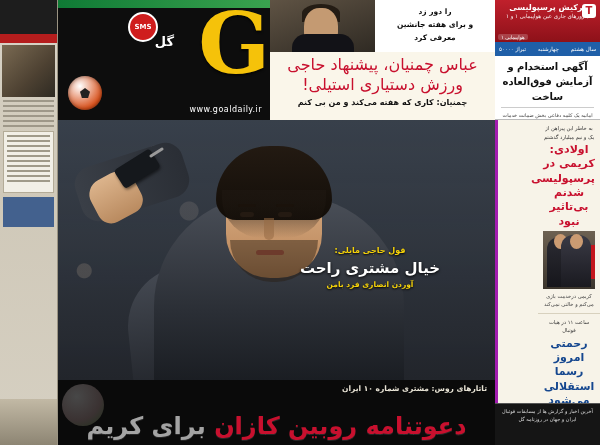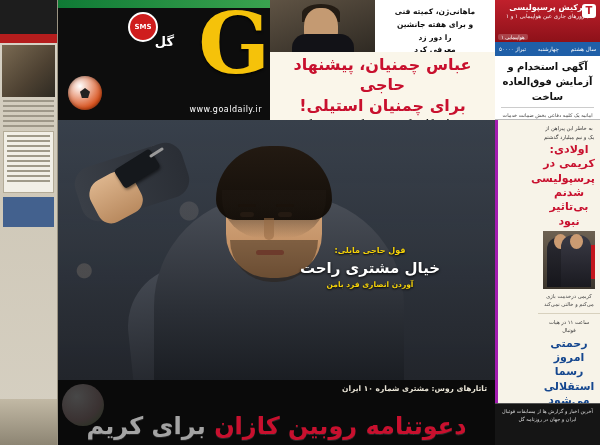--- a/index.html
+++ b/index.html
@@ -151,21 +151,21 @@
 
   
   #main-head {
     position: absolute; left: 212px; top: 52px;
     width: 225px; height: 68px;
     background: #faf6ea;
     direction: rtl; text-align: center;
     padding: 3px 6px 0 6px;
   }
   #main-head .line {
-    color: #c8102e; font-weight: bold;
+    color: #c8102e; font-weight: normal;
     font-size: 16px; line-height: 1.28;
     font-family: "DejaVu Sans", "Liberation Sans", sans-serif;
   }
   #main-head .sub {
     margin-top: 2px; color: #111; font-size: 8px; font-weight: bold;
   }
 
   
   #ad-top {
     position: absolute; right: 0; top: 0;
@@ -452,29 +452,28 @@
       <div class="sms-badge">SMS</div>
     </div>
 
     <div id="top-photo">
       <div class="hair"></div>
       <div class="face"></div>
       <div class="suit"></div>
     </div>
 
     <div id="top-text-block">
-      <div>ماهانی‌ژن، کمیته فنی</div>
+      <div>را دور زد</div>
       <div>و برای هفته جانشین</div>
-      <div>را دور زد</div>
       <div>معرفی کرد</div>
     </div>
 
     <div id="main-head">
       <div class="line">عباس چمنیان، پیشنهاد حاجی</div>
-      <div class="line">برای چمنیان استیلی!</div>
+      <div class="line">ورزش دستیاری استیلی!</div>
       <div class="sub">چمنیان: کاری که هفته می‌کند و من بی کنم</div>
     </div>
 
     <div id="ad-top">
       <div class="ad-logo">T</div>
       <div class="ad-name">ترکیش پرسپولیسی</div>
       <div class="ad-sub">ماژورهای جاری عین هواپیمایی ۱ و ۱</div>
       <div class="ad-tag">هواپیمایی ۱</div>
     </div>
 

